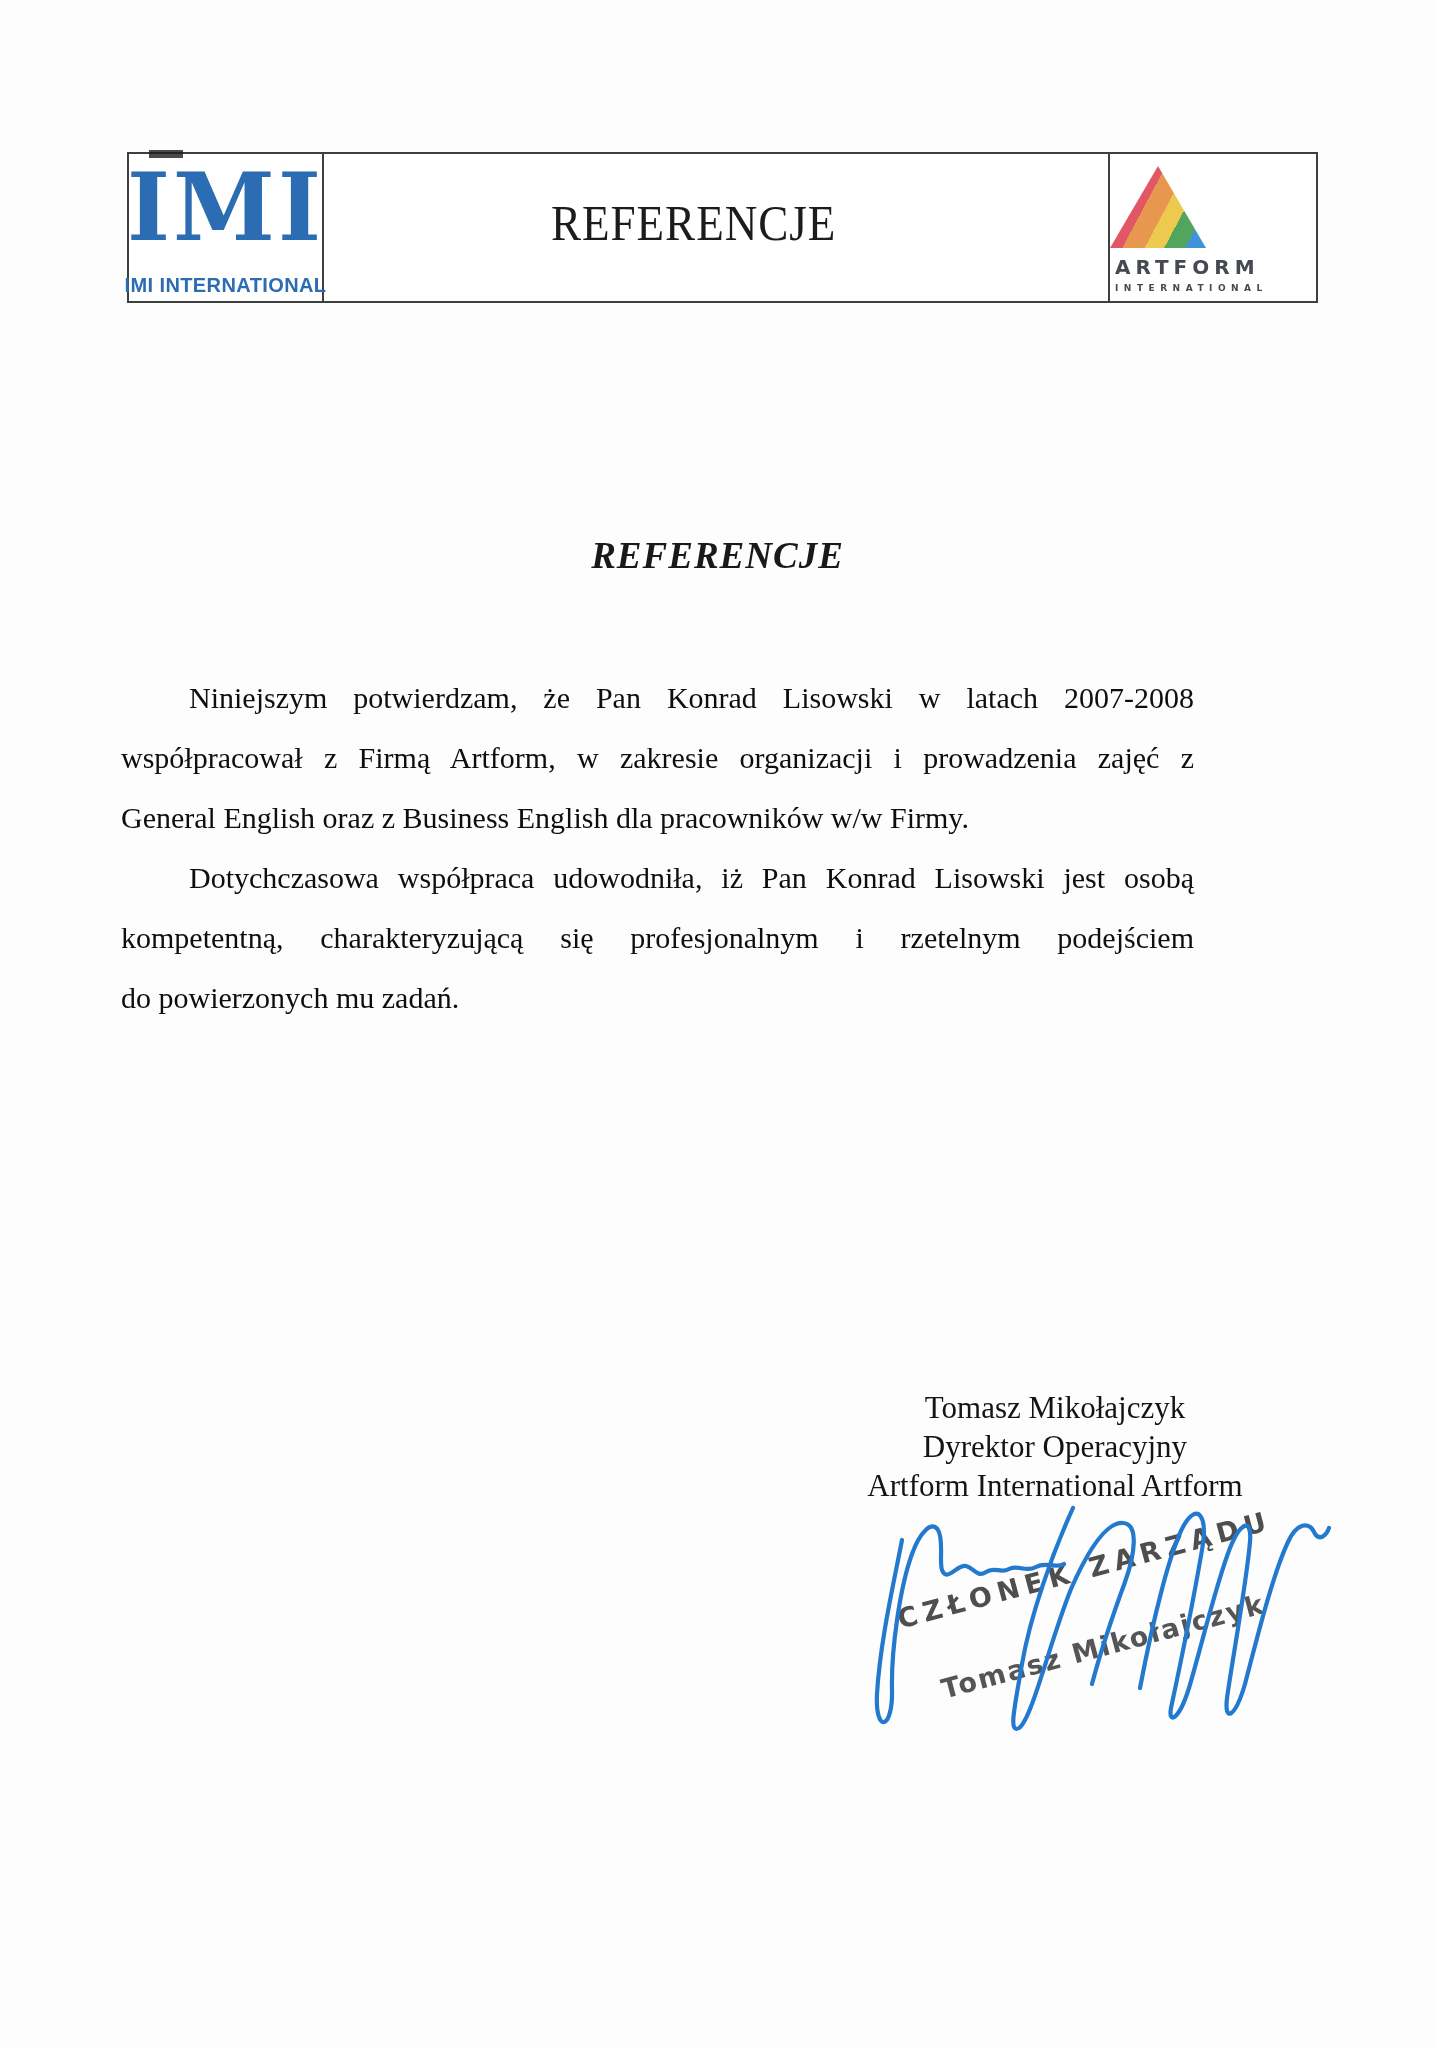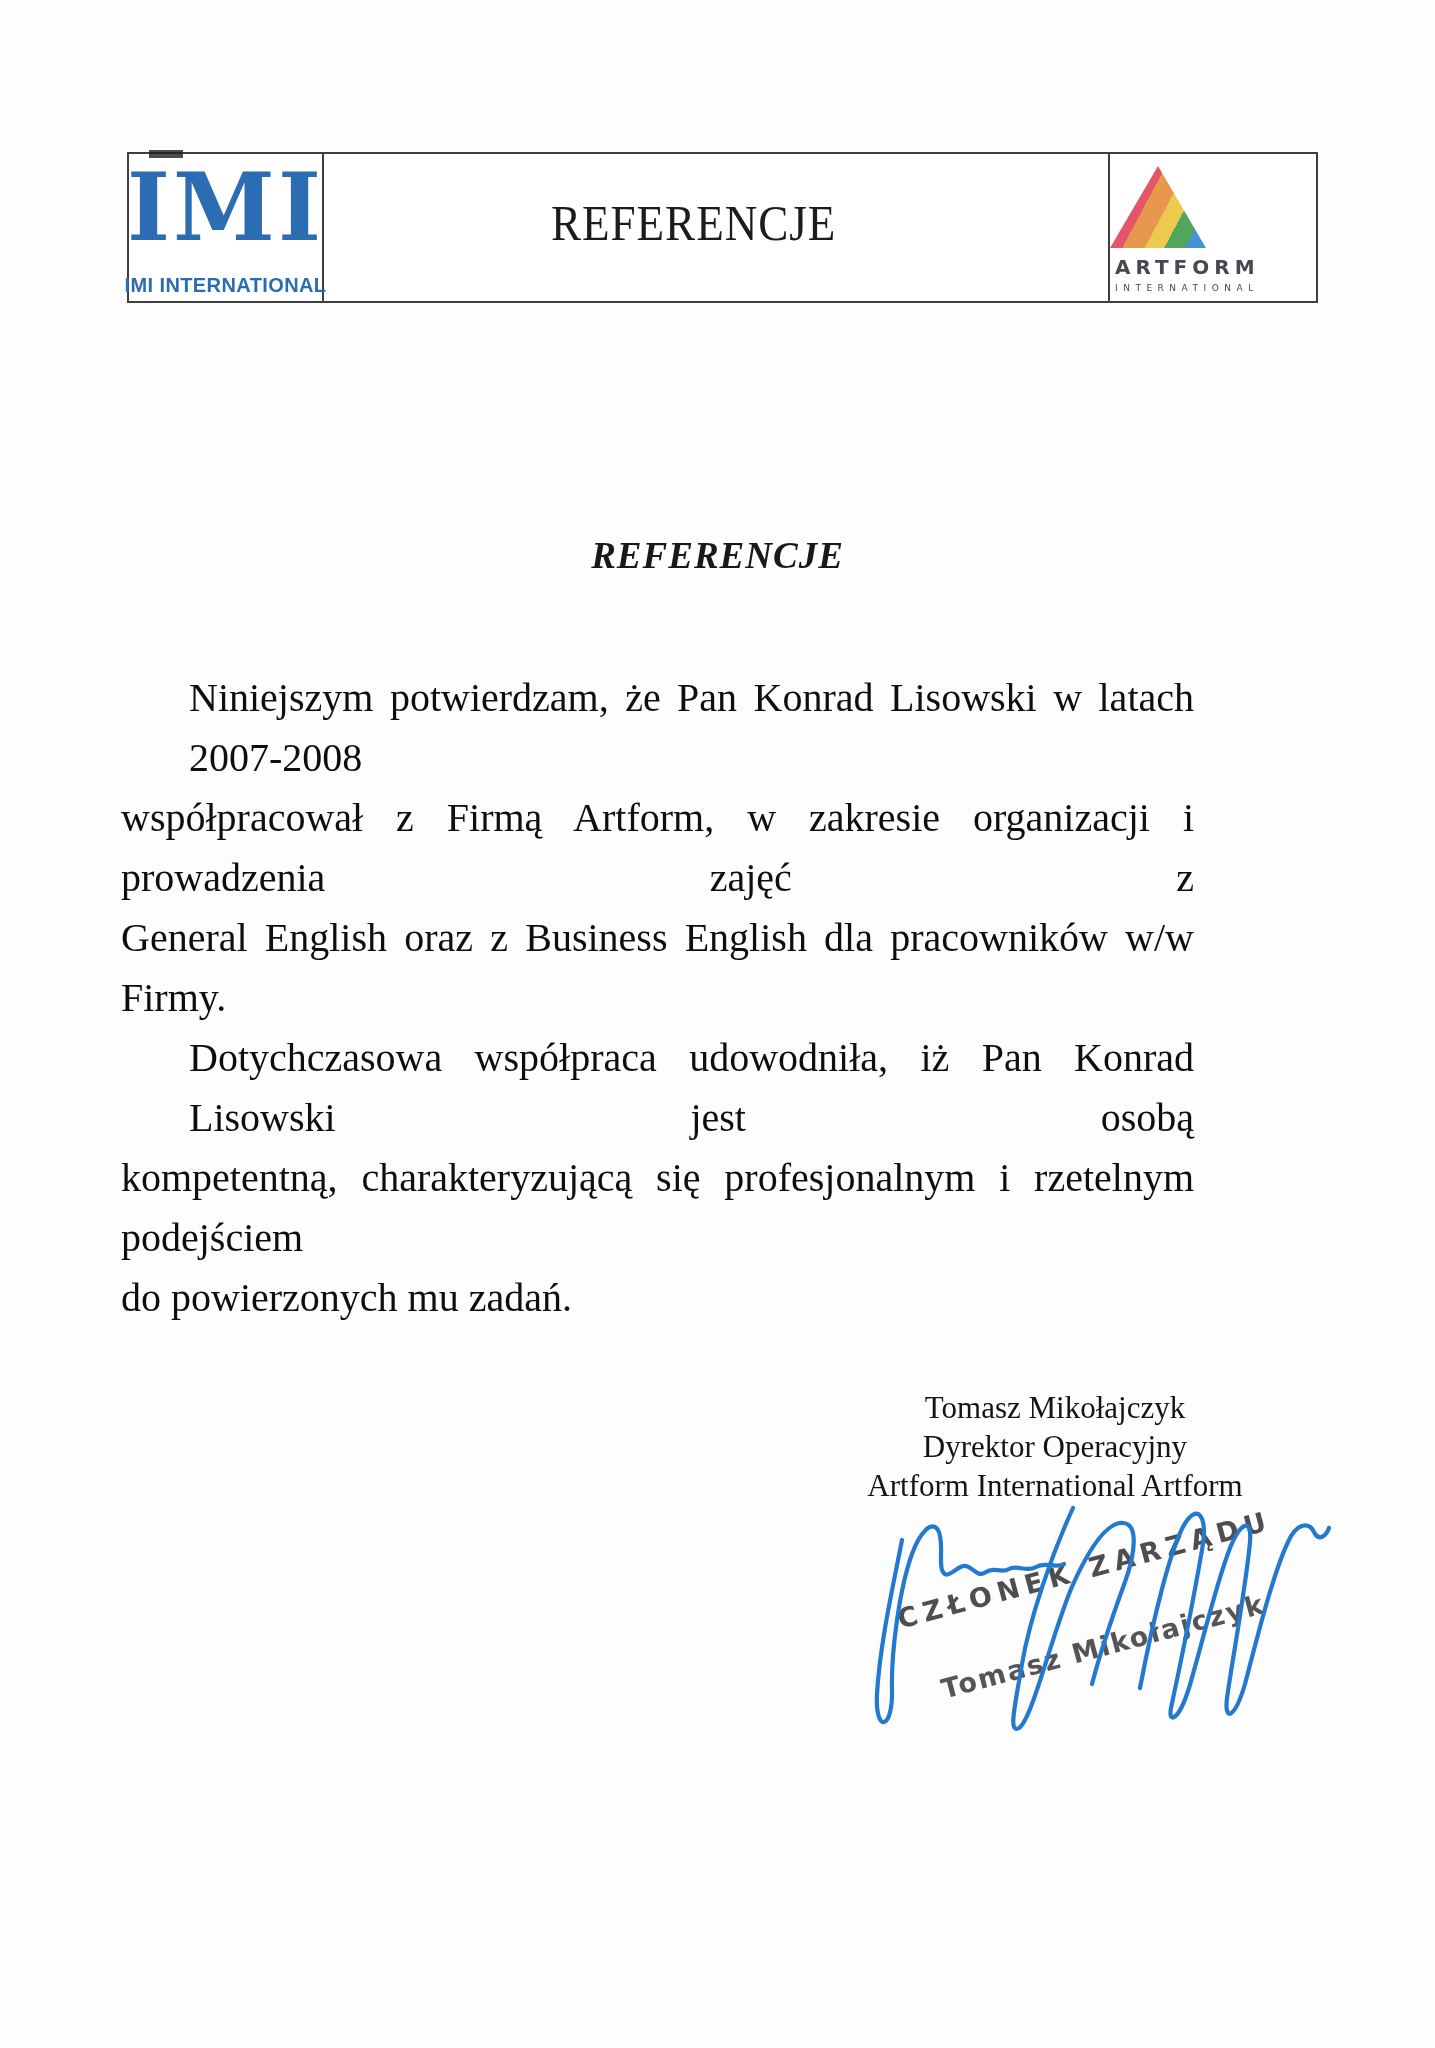--- a/index.html
+++ b/index.html
@@ -50,34 +50,34 @@
     clip-path:polygon(50% 0,0 100%,100% 100%);
     background:linear-gradient(118deg,
       #e25666 0 40%,#e8984e 40% 56%,#edc94f 56% 70%,#52a55c 70% 85%,#3f93d6 85% 100%);
     margin-top:4px;
   }
   .artform-name{
     font-family:"DejaVu Sans",sans-serif;font-weight:bold;font-size:20px;
     letter-spacing:5px;color:#454a52;margin-top:7px;white-space:nowrap;text-indent:5px;
   }
   .artform-intl{
-    font-family:"DejaVu Sans",sans-serif;font-weight:normal;font-size:9px;
+    font-family:"DejaVu Sans",sans-serif;font-weight:bold;font-size:9px;
     letter-spacing:5.5px;color:#454a52;margin-top:4px;white-space:nowrap;text-indent:5px;
   }
 
   
   .doc-title{
     position:absolute;left:0;top:534px;width:100%;text-align:center;
     font-weight:bold;font-style:italic;font-size:37px;letter-spacing:1px;color:#191919;
   }
 
   
   .body-text{
     position:absolute;left:121px;top:668px;width:1073px;
-    font-size:40px;color:#0e0e0e;
+    font-size:30px;color:#0e0e0e;
   }
   .body-text .line{line-height:60px;text-align:justify;text-align-last:justify;white-space:normal;}
   .body-text .line.indent{padding-left:68px;}
   .body-text .line.last{text-align-last:left;}
 
   
   .sig-block{
     position:absolute;left:770px;top:1388px;width:570px;text-align:center;
     font-size:31px;line-height:39px;color:#141414;
   }

